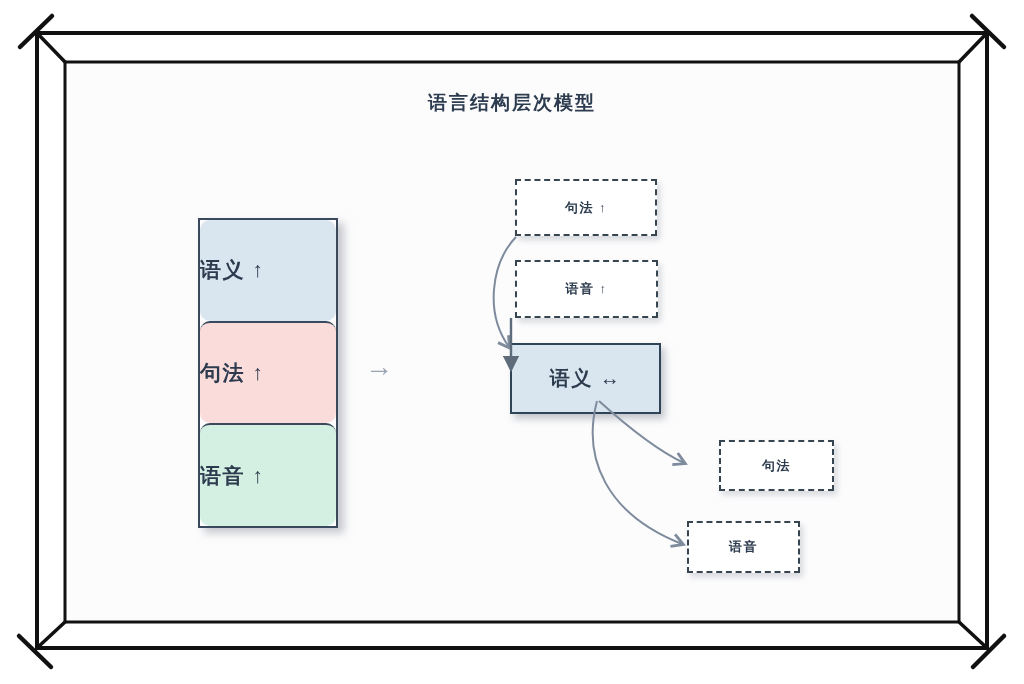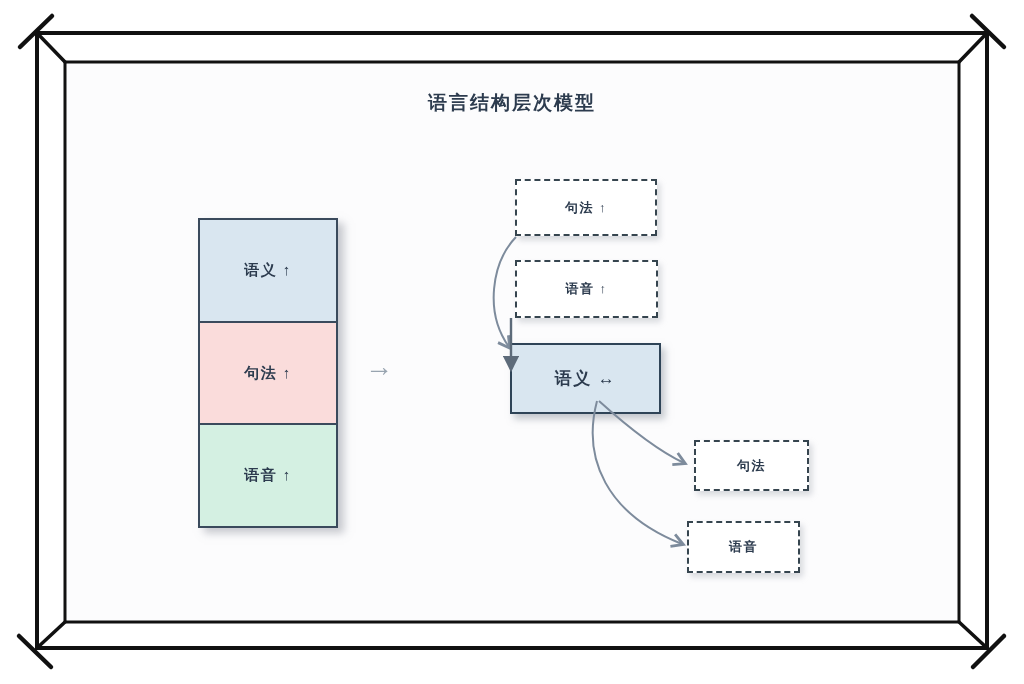--- a/index.html
+++ b/index.html
@@ -16,49 +16,49 @@
     position:absolute;left:0;top:90px;width:1024px;text-align:center;
     font-size:19px;font-weight:bold;letter-spacing:2px;color:#2c3b4e;z-index:3;
   }
   
   .stack{
     position:absolute;left:198px;top:218px;width:136px;height:306px;
     border:2.5px solid #3a4a5c;display:flex;flex-direction:column;
     box-shadow:6px 5px 8px rgba(145,150,160,.5);z-index:2;
   }
   .stack-cell{
-    flex:1;display:flex;align-items:center;justify-content:center;
-    font-weight:bold;font-size:15px;letter-spacing:1.5px;color:#2c3b4e;
+    flex:1;display:flex;align-items:center;justify-content:flex-start;
+    font-weight:bold;font-size:21px;letter-spacing:1.5px;color:#2c3b4e;border-radius:10px;
   }
   .stack-cell + .stack-cell{border-top:2.5px solid #3a4a5c;}
   .c-blue{background:#d9e6f0;}
   .c-pink{background:#fadcdb;}
   .c-green{background:#d4f0e2;}
   
   .transform-arrow{
     position:absolute;left:356px;top:353px;width:46px;text-align:center;
     font-size:28px;color:#98a4b0;z-index:2;line-height:28px;
   }
   
   .dashed-box{
     position:absolute;border:2px dashed #36454f;background:#ffffff;
     display:flex;align-items:center;justify-content:center;
     font-weight:bold;font-size:13px;letter-spacing:1.5px;color:#2c3b4e;
     box-shadow:3px 4px 6px rgba(160,165,175,.4);z-index:2;
   }
   .solid-box{
     position:absolute;border:2.5px solid #2f4457;background:#d9e6f0;
     display:flex;align-items:center;justify-content:center;
-    font-weight:bold;font-size:17px;letter-spacing:1.5px;color:#2c3b4e;
+    font-weight:bold;font-size:20px;letter-spacing:1.5px;color:#2c3b4e;
     box-shadow:4px 5px 7px rgba(140,148,158,.5);z-index:2;
   }
   .box-syntax-top   {left:515px;top:179px;width:138px;height:53px;}
   .box-phon-top     {left:515px;top:260px;width:139px;height:54px;}
   .box-sem-center   {left:510px;top:343px;width:147px;height:67px;}
-  .box-syntax-bottom{left:694px;top:440px;width:111px;height:47px;font-family:Liberation Mono, monospace;}
+  .box-syntax-bottom{left:719px;top:440px;width:111px;height:47px;font-family:Liberation Mono, monospace;}
   .box-phon-bottom  {left:687px;top:521px;width:109px;height:48px;}
   
   .overlay{position:absolute;left:0;top:0;width:1024px;height:684px;z-index:5;pointer-events:none;}
 </style>
 </head>
 <body>
 
 <div class="canvas-bg"></div>
 
 <div class="page-title">语言结构层次模型</div>

